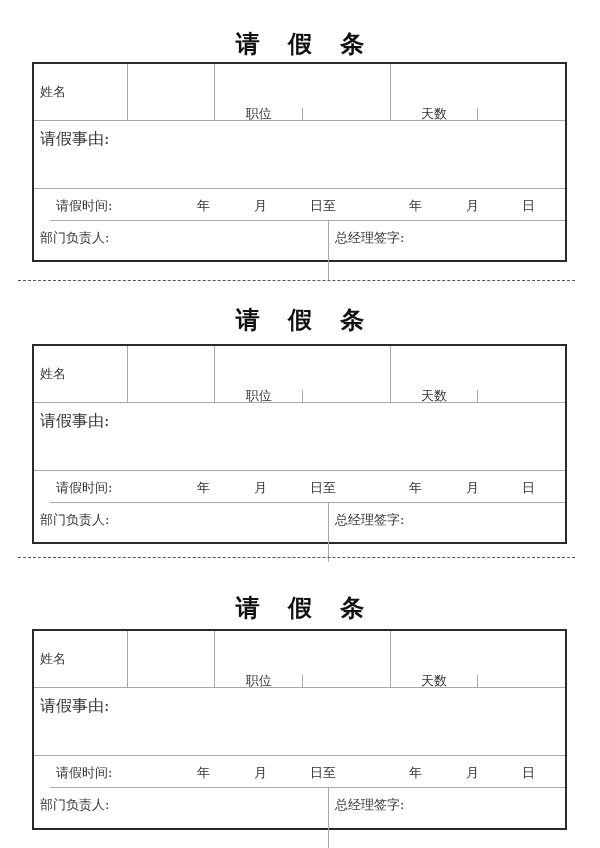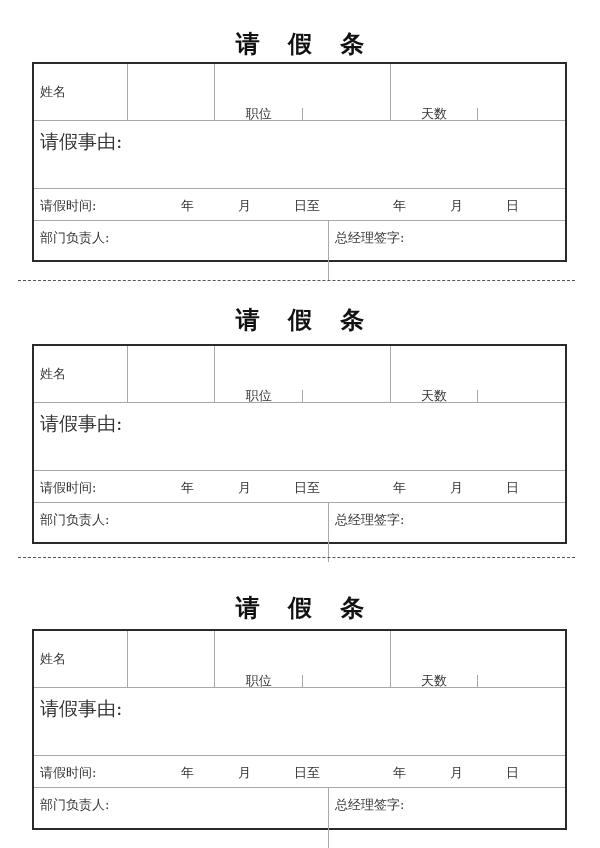--- a/index.html
+++ b/index.html
@@ -21,22 +21,22 @@
   .row:last-child { border-bottom: none; }
   .row-head { height: 57px; display: flex; }
   .row-head .cell {
     flex: 1; border-right: 1px solid #a8a8a8; box-sizing: border-box;
     font-size: 13px; display: flex; align-items: center;
   }
   .row-head .cell:last-child { border-right: none; }
   .cell.left { padding-left: 6px; }
   .cell.center { justify-content: center; margin-top: 44px; }
   .row-reason { height: 68px; }
-  .row-reason .lbl { position: absolute; left: 6px; top: 8px; font-size: 19px; }
-  .row-time { height: 32px; }
+  .row-reason .lbl { position: absolute; left: 6px; top: 8px; font-size: 16px; }
+  .row-time { height: 32px; margin-left: 16px; }
   .row-time span { position: absolute; top: 8px; font-size: 13px; }
   .row-sign { display: flex; }
   .row-sign .half { position: relative; box-sizing: border-box; }
   .row-sign .half.l { width: 295px; border-right: 1px solid #a8a8a8; }
   .row-sign .half.r { flex: 1; }
   .row-sign .lbl { position: absolute; left: 6px; top: 8px; font-size: 13px; }
   .dash {
     position: absolute; left: 18px; width: 557px; height: 0;
     border-top: 1px dashed #555;
   }

